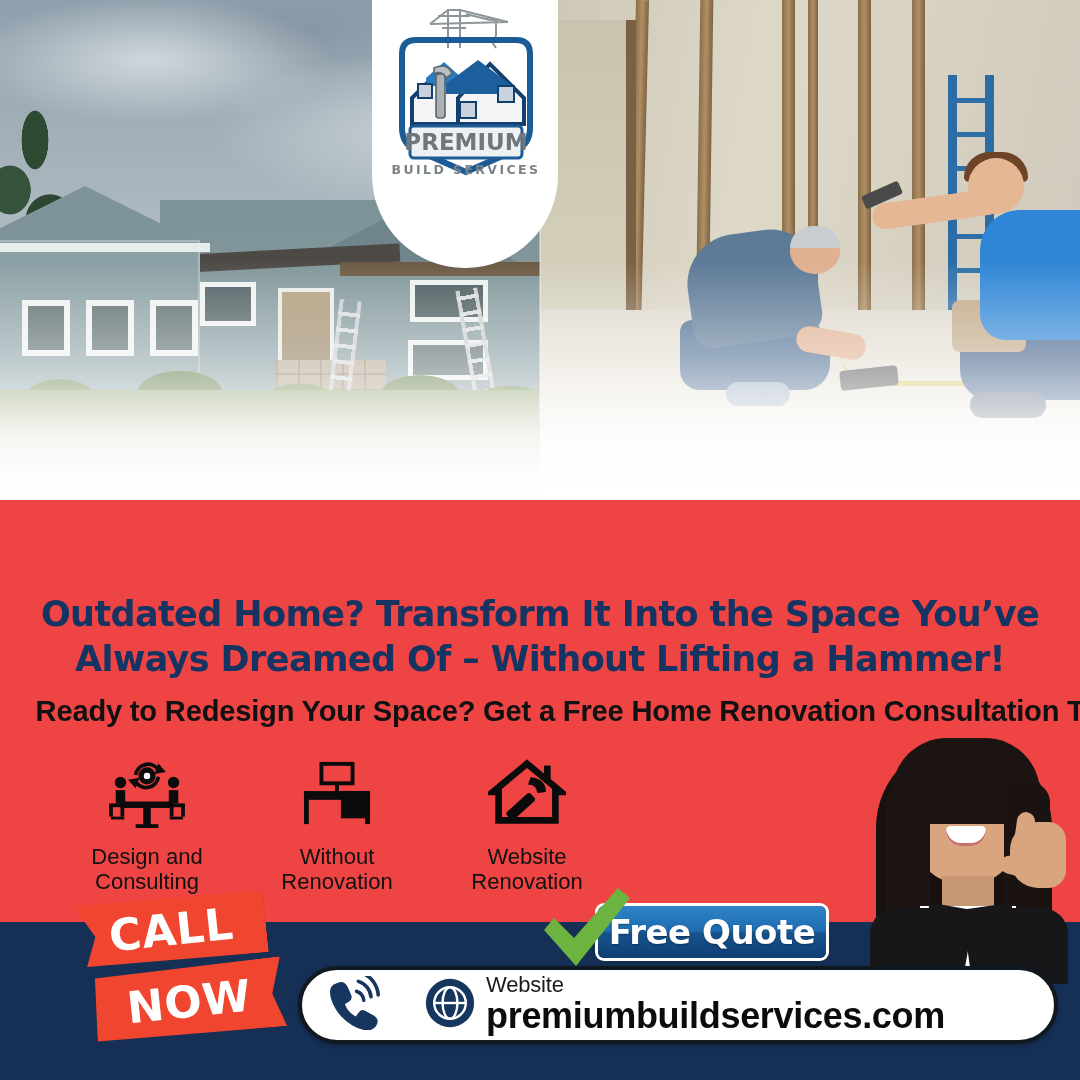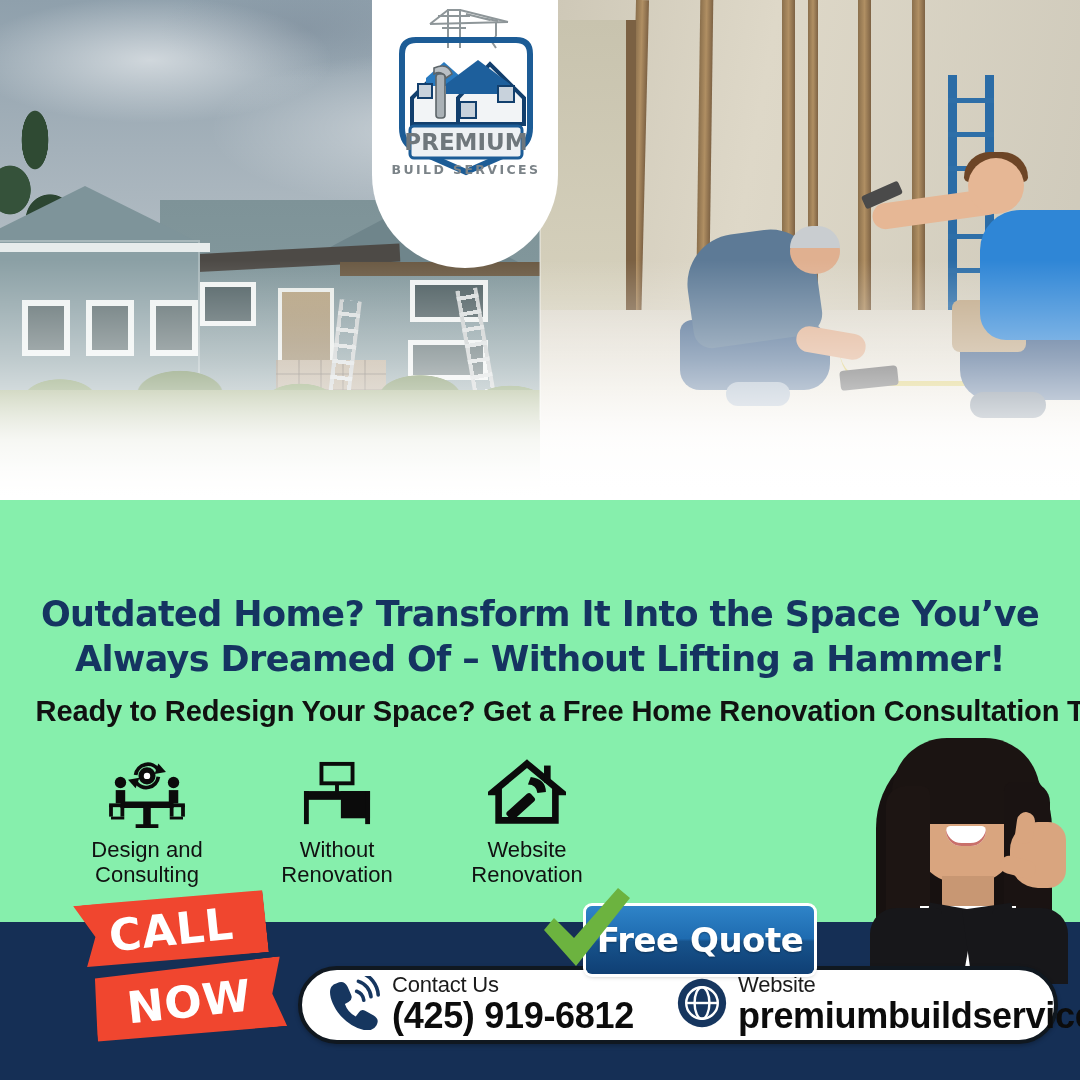--- a/index.html
+++ b/index.html
@@ -6,21 +6,21 @@
   html, body { width: 1080px; height: 1080px; }
   body {
     font-family: "Liberation Sans", sans-serif;
     background: #ffffff;
     overflow: hidden;
   }
   #ad {
     position: relative;
     width: 1080px;
     height: 1080px;
-    background: #86efac;
+    background: #ef4444;
     overflow: hidden;
   }
 
   
   .photos {
     position: absolute;
     left: 0; top: 0;
     width: 1080px; height: 500px;
     display: flex;
     overflow: hidden;
@@ -246,21 +246,21 @@
   }
 
   
   .services {
     position: absolute; left: 52px; top: 752px; width: 760px; height: 150px;
     display: flex; z-index: 9;
   }
   .svc { width: 190px; text-align: center; }
   .svc .ico { height: 76px; display: flex; align-items: flex-end; justify-content: center; }
   .svc .lbl {
-    margin-top: 10px;
+    margin-top: 17px;
     font-family: "Liberation Sans", sans-serif;
     font-size: 22px;
     line-height: 1.12;
     color: #111111;
     white-space: pre-line;
   }
 
   
   .woman { position: absolute; right: 8px; bottom: 100px; width: 210px; height: 250px; z-index: 7; }
   .w-hair-back { position:absolute; left:14px; top:10px; width:176px; height:216px; background:#171110; border-radius: 92px 92px 40px 40px; }
@@ -279,22 +279,22 @@
   .w-collar-r { position:absolute; left:104px; top:176px; width:50px; height:62px; background:#17171a; transform: rotate(-8deg); border-radius:0 0 14px 0; }
   .w-jacket-l { position:absolute; left:8px; top:178px; width:72px; height:76px; background:#17171a; border-radius: 26px 6px 0 0; }
   .w-jacket-r { position:absolute; left:130px; top:178px; width:76px; height:76px; background:#17171a; border-radius: 6px 26px 0 0; }
   .w-hand { position:absolute; left:148px; top:92px; width:56px; height:66px; background:#d9a57f; border-radius: 28px 18px 18px 28px; }
   .w-thumb { position:absolute; left:138px; top:128px; width:36px; height:18px; background:#d9a57f; border-radius:10px; transform: rotate(14deg); }
   .w-pinky { position:absolute; left:154px; top:82px; width:18px; height:32px; background:#d9a57f; border-radius:9px; transform: rotate(8deg); }
 
   
   .quote-wrap { position: absolute; left: 538px; top: 900px; z-index: 11; }
   .quote-btn {
-    position: relative; left: 48px; top: 6px;
-    width: 228px; height: 68px;
+    position: relative; left: 60px; top: 6px;
+    width: 228px; height: 52px;
     border-radius: 6px;
     background: linear-gradient(#2f84c8 0%, #1e6bb0 48%, #17538c 52%, #0f3f74 100%);
     box-shadow: 0 0 0 3px #ffffff, 0 2px 5px rgba(0,0,0,.35);
     display: flex; align-items: center; justify-content: center;
   }
   .quote-btn span {
     font-family: "DejaVu Sans", sans-serif;
     font-weight: 700; font-size: 34px; color: #ffffff;
     letter-spacing: -.5px;
     text-shadow: 0 1px 2px rgba(0,0,0,.35);
@@ -567,24 +567,20 @@
       <span>
         <svg viewBox="0 0 64 60" width="58" height="54">
           <path d="M14 8 q8-4 12 4 l4 9 q2 5-3 8 l-4 2 q3 9 12 14 l3-4 q3-5 8-2 l9 5 q7 4 3 11 -4 7-14 5 -14-3-26-16 C8 32 4 18 8 12 q2-3 6-4z" fill="#16365f"></path>
           <g fill="none" stroke="#16365f" stroke-width="4" stroke-linecap="round">
             <path d="M38 6 a20 20 0 0 1 14 17"></path>
             <path d="M36 17 a12 12 0 0 1 8 10"></path>
             <path d="M40 -4 a28 28 0 0 1 20 25"></path>
           </g>
         </svg>
       </span>
-      <span class="txt">
-        <span class="small" style="display:block">Contact Us</span>
-        <span class="big" style="display:block">(425) 919-6812</span>
-      </span>
     </div>
 
     <div class="cc web">
       <span>
         <svg viewBox="0 0 56 56" width="52" height="52">
           <circle cx="28" cy="28" r="26" fill="#16365f"></circle>
           <g fill="none" stroke="#ffffff" stroke-width="2.6">
             <circle cx="28" cy="28" r="17"></circle>
             <ellipse cx="28" cy="28" rx="8" ry="17"></ellipse>
             <path d="M11 28 h34"></path>

